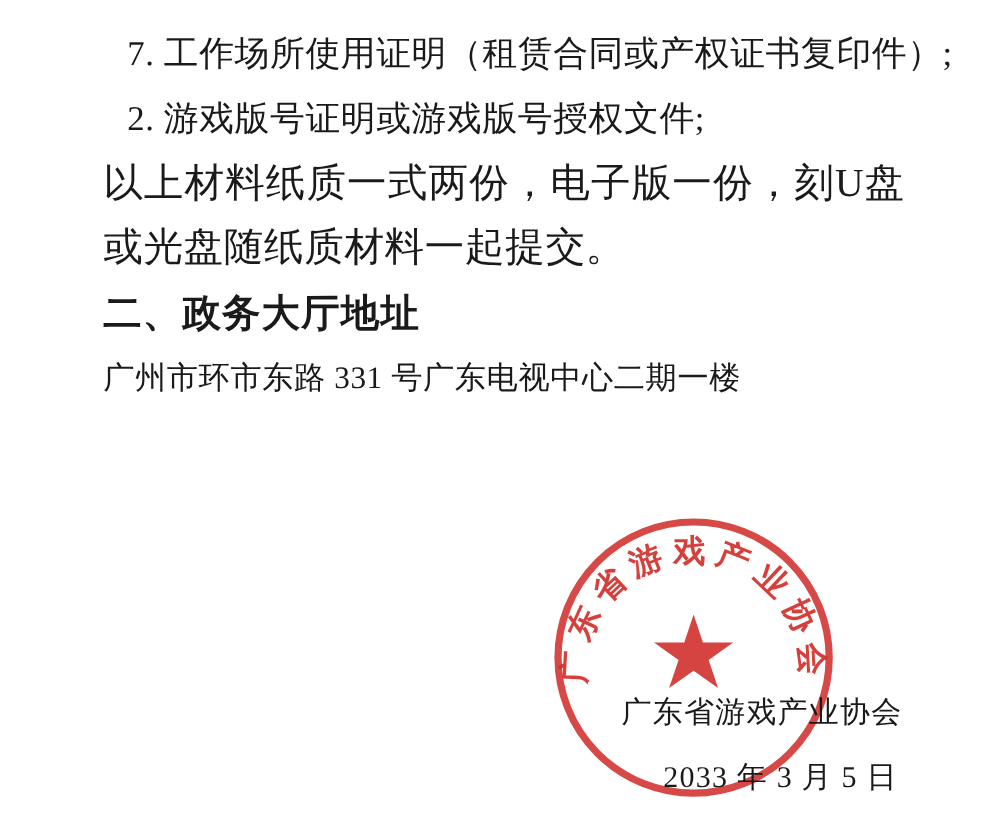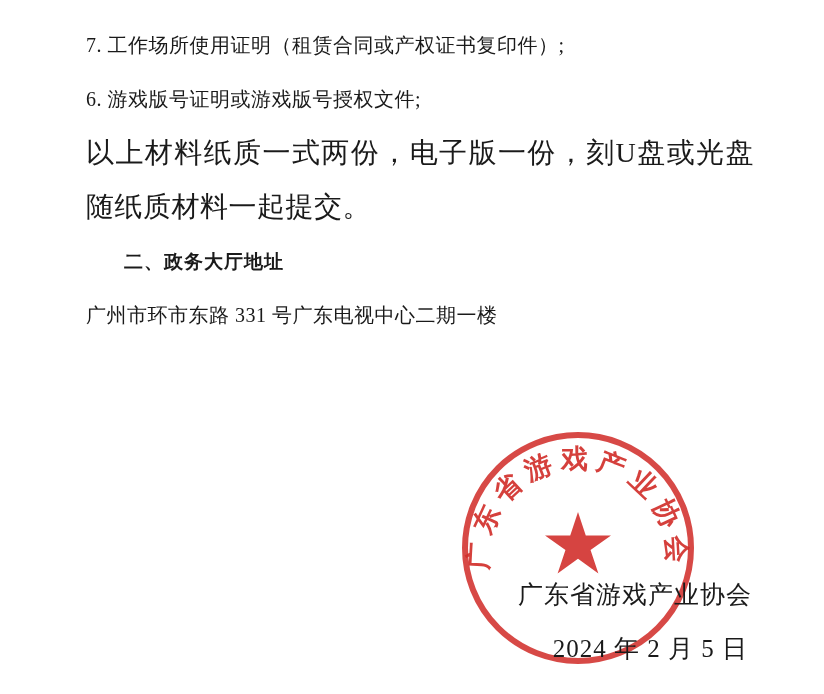--- a/index.html
+++ b/index.html
@@ -16,46 +16,46 @@
     overflow: hidden;
   }
   .page {
     position: relative;
     width: 824px;
     height: 694px;
     box-sizing: border-box;
     padding: 18px 70px 0 86px;
   }
   .line {
-    font-size: 20px;
+    font-size: 29px;
     line-height: 54px;
     letter-spacing: 0.5px;
     white-space: nowrap;
+    margin-left: 20px;
   }
   .indent {
     text-indent: 0;
   }
   .para {
-    font-size: 28px;
+    font-size: 33px;
     line-height: 54px;
     letter-spacing: 0.5px;
     text-align: justify;
     margin: 0;
   }
   .heading {
-    font-size: 19px;
+    font-size: 32px;
     line-height: 54px;
     font-weight: bold;
     font-family: "DejaVu Sans", "Liberation Sans", sans-serif;
     letter-spacing: 1px;
     white-space: nowrap;
-    margin-left: 38px;
   }
   .addr, .phone {
-    font-size: 20px;
+    font-size: 26px;
     line-height: 54px;
     letter-spacing: 0.5px;
     white-space: nowrap;
   }
   .sign-block {
     position: absolute;
     right: 72px;
     bottom: 18px;
     text-align: right;
     font-size: 25px;
@@ -114,21 +114,21 @@
     letter-spacing: 7px;
     opacity: 0.92;
   }
 </style>
 </head>
 <body>
 
 <div class="page">
 
   <div class="line indent">7. 工作场所使用证明（租赁合同或产权证书复印件）;</div>
-  <div class="line indent">6. 游戏版号证明或游戏版号授权文件;</div>
+  <div class="line indent">2. 游戏版号证明或游戏版号授权文件;</div>
 
   <p class="para">以上材料纸质一式两份，电子版一份，刻U盘或光盘随纸质材料一起提交。</p>
 
   <div class="heading">二、政务大厅地址</div>
   <div class="addr">广州市环市东路 331 号广东电视中心二期一楼</div>
 
 
   <div class="seal">
     <div class="ring"></div>
     <svg class="arc-text" viewBox="0 0 232 232">
@@ -137,16 +137,16 @@
       </defs>
       <text>
         <textPath href="#sealArc" startOffset="50%" text-anchor="middle">广东省游戏产业协会</textPath>
       </text>
     </svg>
     <div class="star"></div>
   </div>
 
   <div class="sign-block">
     <div class="sign-name">广东省游戏产业协会</div>
-    <div class="sign-date">2024 年 2 月 5 日</div>
+    <div class="sign-date">2033 年 3 月 5 日</div>
   </div>
 
 </div>
 
 </body></html>

